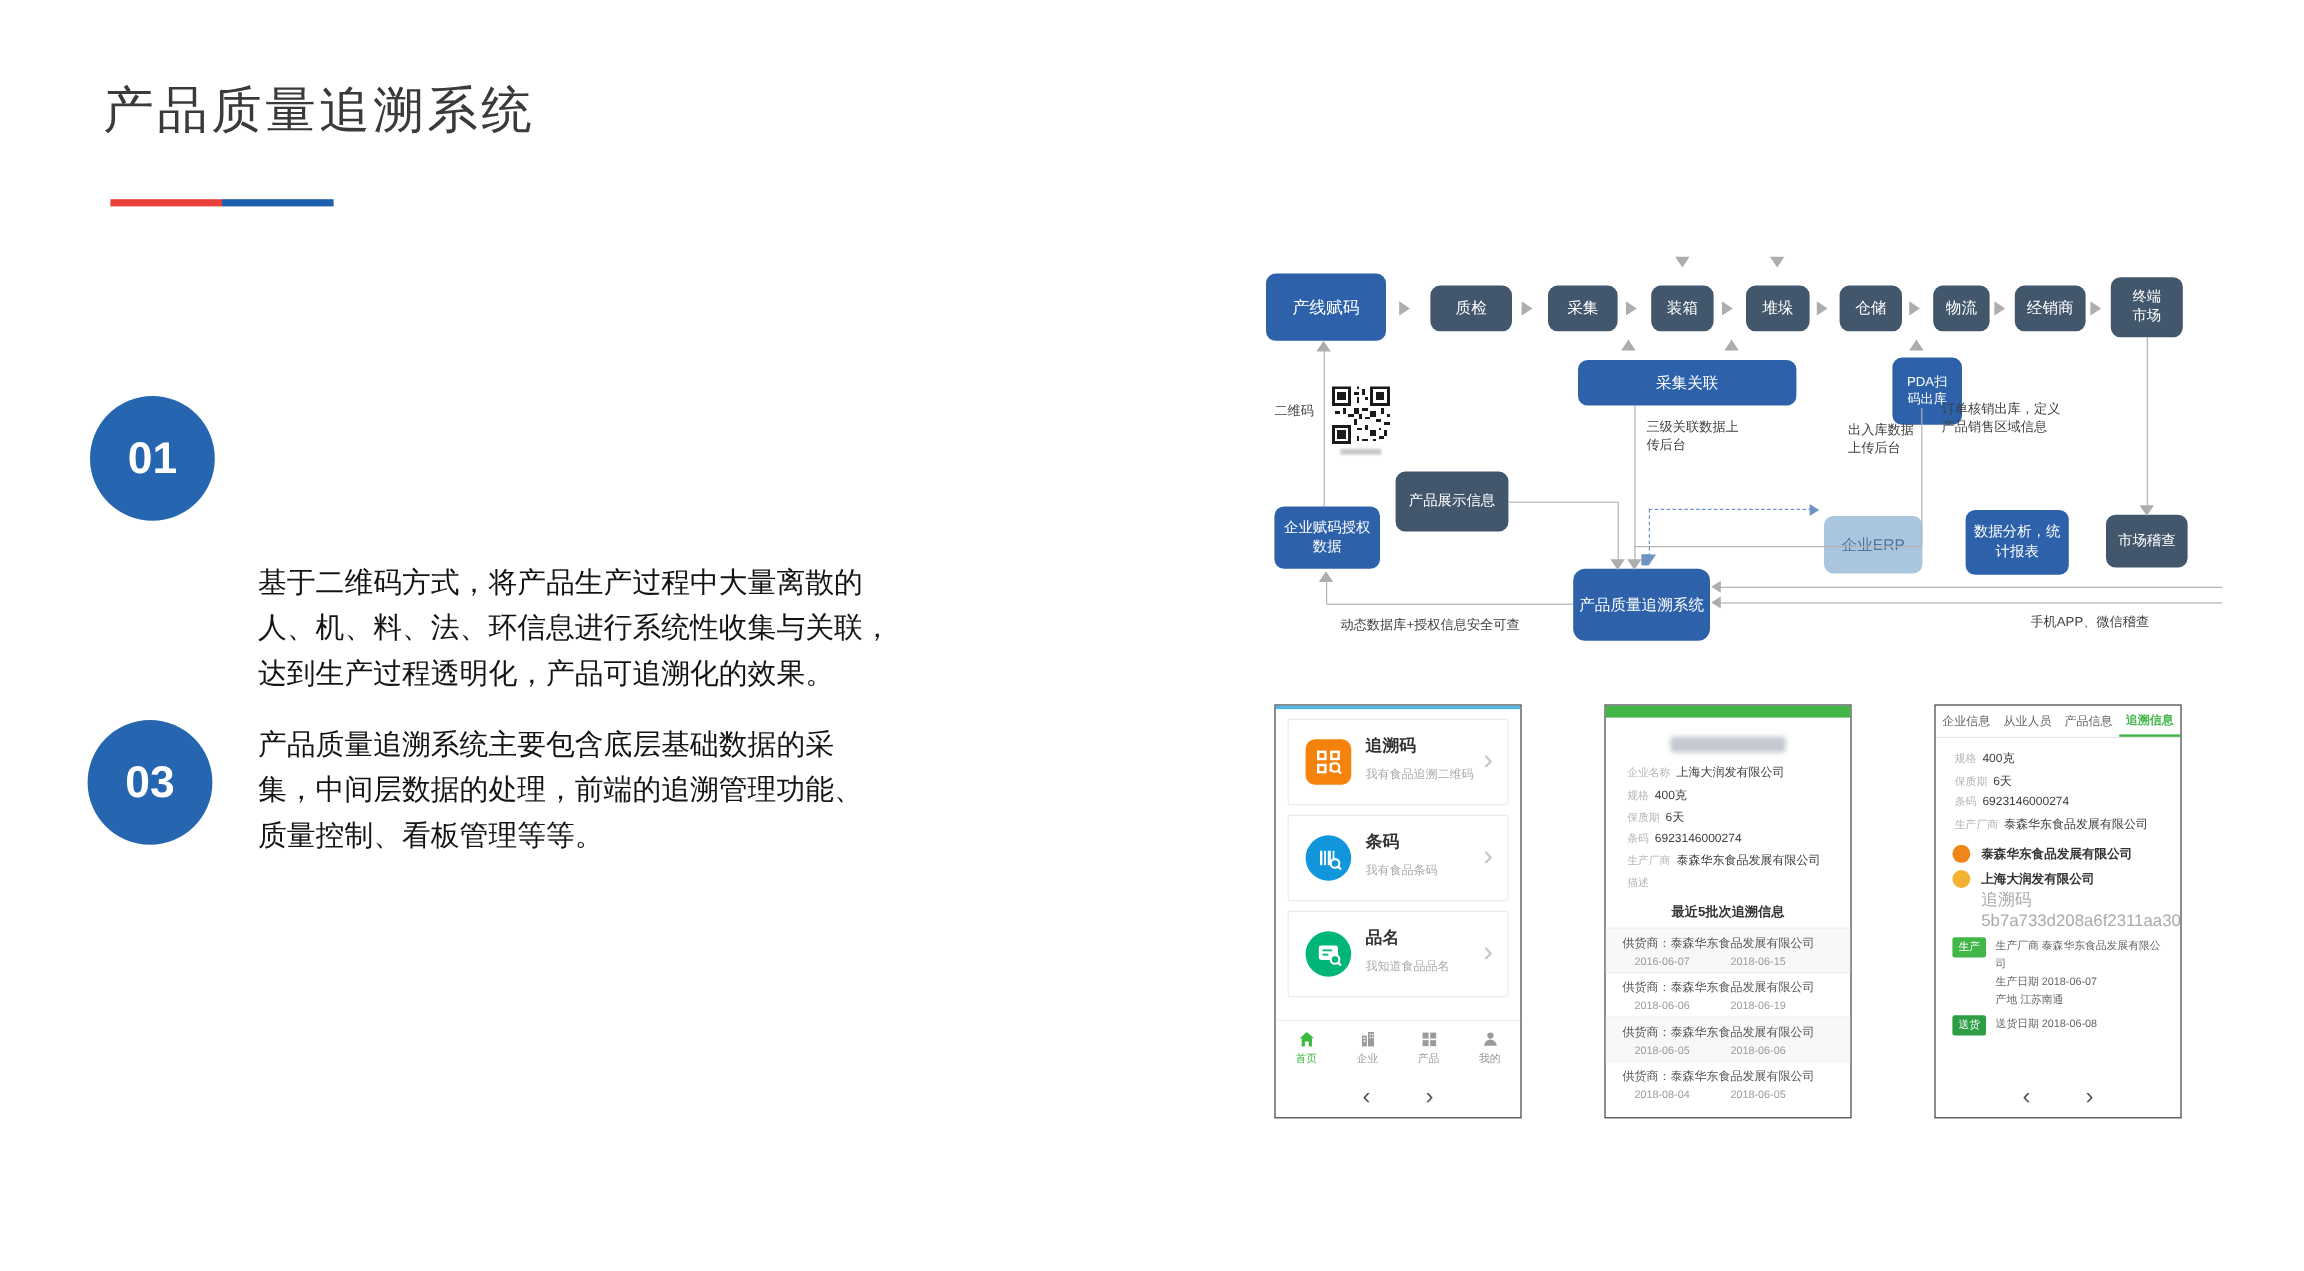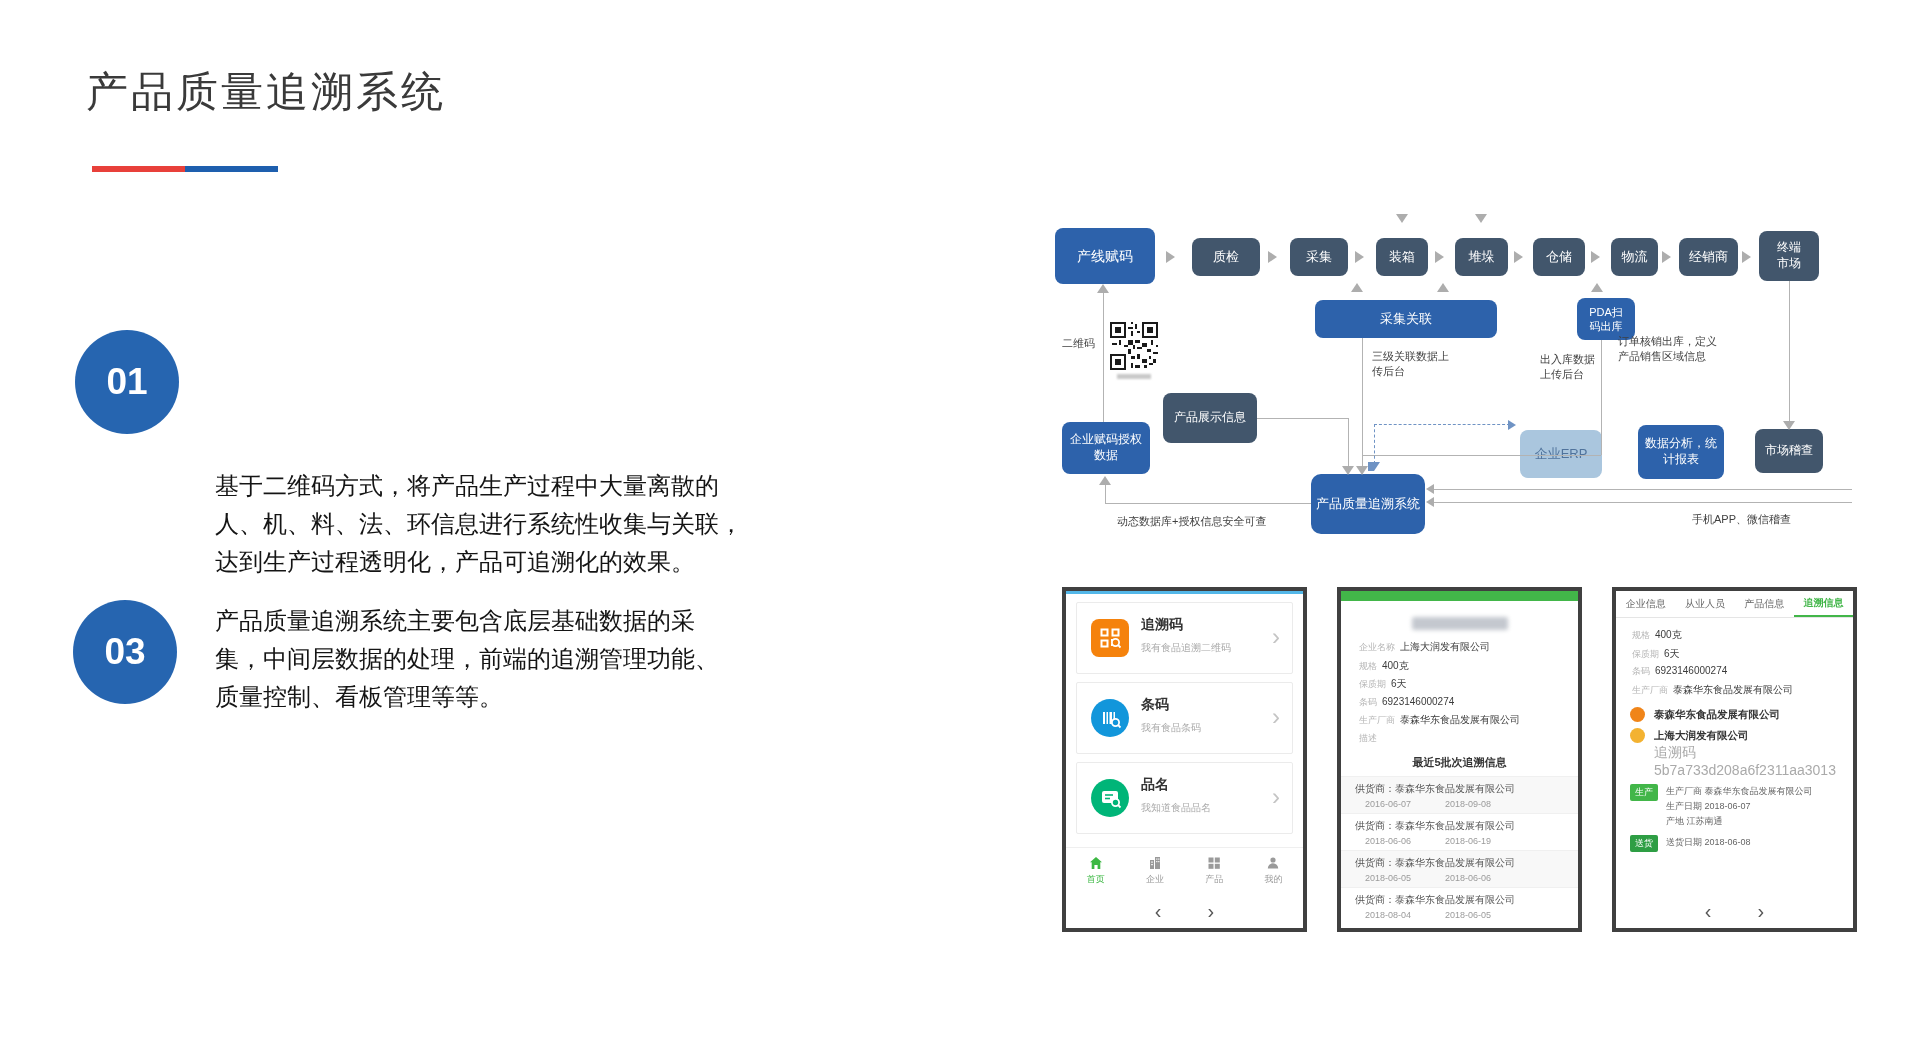--- a/index.html
+++ b/index.html
@@ -27,21 +27,21 @@
   .tri-r{position:absolute;width:0;height:0;border-top:6px solid transparent;border-bottom:6px solid transparent;border-left:9px solid #adadad;}
   .tri-l{position:absolute;width:0;height:0;border-top:5px solid transparent;border-bottom:5px solid transparent;border-right:8px solid #adadad;}
   .tri-u{position:absolute;width:0;height:0;border-left:6px solid transparent;border-right:6px solid transparent;border-bottom:9px solid #adadad;}
   .tri-d{position:absolute;width:0;height:0;border-left:6px solid transparent;border-right:6px solid transparent;border-top:9px solid #adadad;}
   .tri-d.dash,.tri-r.dash{border-top-color:#6f93c4;border-left-color:#6f93c4;}
   .tri-r.dash{border-top:5px solid transparent;border-bottom:5px solid transparent;border-left:8px solid #6f93c4;}
   .lbl{position:absolute;font-size:11px;color:#3f3f3f;line-height:1.4;white-space:pre-line;}
   .qr-wrap{position:absolute;left:1108px;top:322px;width:52px;height:48px;}
   .qr-cap{position:absolute;left:1117px;top:374px;width:34px;height:5px;background:#c9c9c9;filter:blur(1px);}
   
-  .panel{position:absolute;top:587px;width:245px;height:345px;background:#fff;border:4px solid #404040;box-sizing:border-box;overflow:hidden;}
+  .panel{position:absolute;top:587px;width:206px;height:345px;background:#fff;border:1px solid #404040;box-sizing:border-box;overflow:hidden;}
   .p-topline{height:3px;background:#53b7e8;}
   .card{position:relative;margin:8px 10px 8px 10px;height:70px;border:1px solid #ebebeb;background:#fff;border-radius:2px;}
   .card:first-of-type{margin-top:14px;}
   .card-icon{position:absolute;left:14px;top:16px;width:38px;height:38px;display:flex;align-items:center;justify-content:center;}
   .ci-orange{background:#f5820c;border-radius:8px;}
   .ci-blue{background:#1296db;border-radius:50%;}
   .ci-green{background:#00b578;border-radius:50%;}
   .card-title{position:absolute;left:64px;top:13px;font-size:14px;color:#333;font-weight:bold;}
   .card-sub{position:absolute;left:64px;top:38px;font-size:10px;color:#aaa;}
   .card-chev{position:absolute;right:12px;top:20px;font-size:24px;color:#c4c4c4;font-weight:lighter;}
@@ -124,21 +124,21 @@
   <div class="tri-r" style="left:1742px;top:251px;"></div>
 
   <div class="tri-d" style="left:1396px;top:214px;"></div>
   <div class="tri-d" style="left:1475px;top:214px;"></div>
 
   <div class="tri-u" style="left:1351px;top:283px;"></div>
   <div class="tri-u" style="left:1437px;top:283px;"></div>
   <div class="tri-u" style="left:1591px;top:283px;"></div>
 
   <div class="node blue" style="left:1315px;top:300px;width:182px;height:38px;">采集关联</div>
-  <div class="node blue" style="left:1577px;top:298px;width:58px;height:42px;font-size:11px;">PDA扫
+  <div class="node blue" style="left:1577px;top:298px;width:58px;height:56px;font-size:11px;">PDA扫
 码出库</div>
 
   <div class="vline" style="left:1103px;top:286px;height:136px;"></div>
   <div class="tri-u" style="left:1097px;top:284px;"></div>
   <div class="lbl" style="left:1062px;top:336px;">二维码</div>
   <div class="qr-wrap">
     <svg width="52" height="48" viewBox="0 0 21 21" shape-rendering="crispEdges">
       <rect width="21" height="21" fill="#fff"></rect>
       <g fill="#1a1a1a">
         <rect x="0" y="0" width="7" height="7"></rect>
@@ -362,21 +362,21 @@
           <span class="field-label">描述</span>
           <span class="field-value"></span>
         </div>
     </div>
     <div class="p2-section-title">最近5批次追溯信息</div>
     <div>
       <div class="srow">
         <div class="srow-supplier">供货商：泰森华东食品发展有限公司</div>
         <div class="srow-dates">
             <span>2016-06-07</span>
-            <span>2018-09-08</span>
+            <span>2018-06-15</span>
           </div>
       </div>
       <div class="srow">
         <div class="srow-supplier">供货商：泰森华东食品发展有限公司</div>
         <div class="srow-dates">
             <span>2018-06-06</span>
             <span>2018-06-19</span>
           </div>
       </div>
       <div class="srow">

